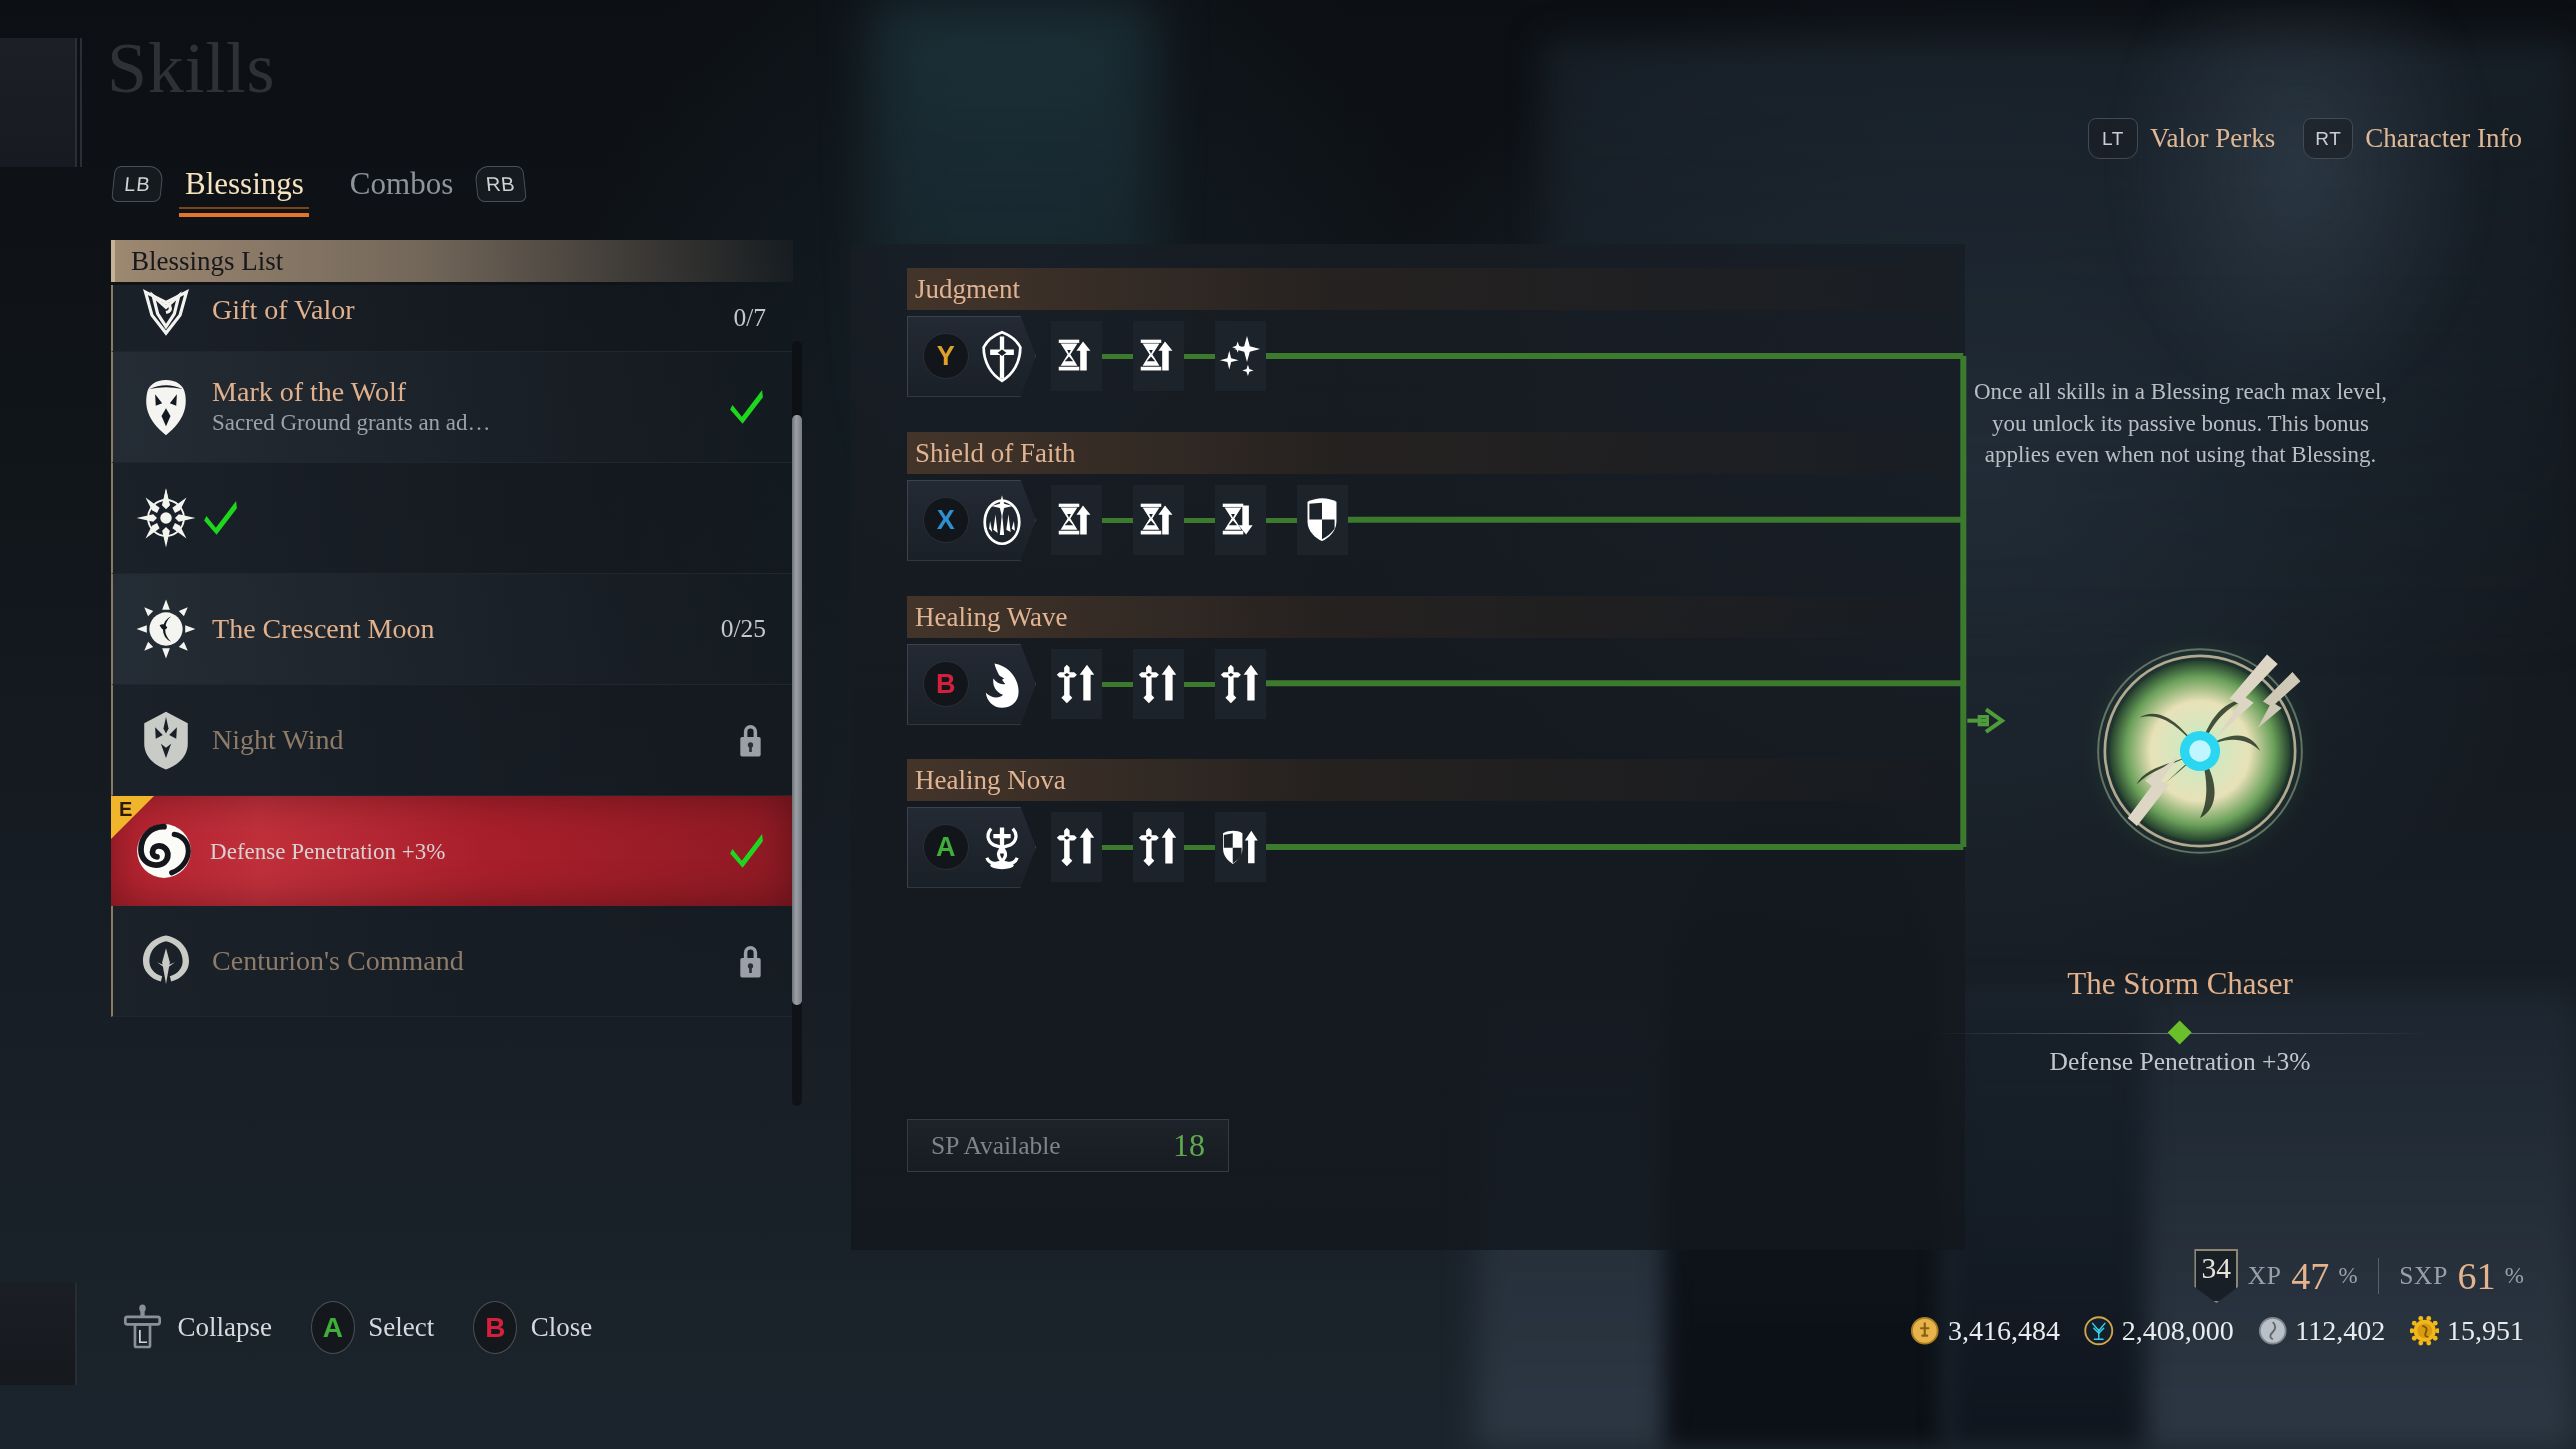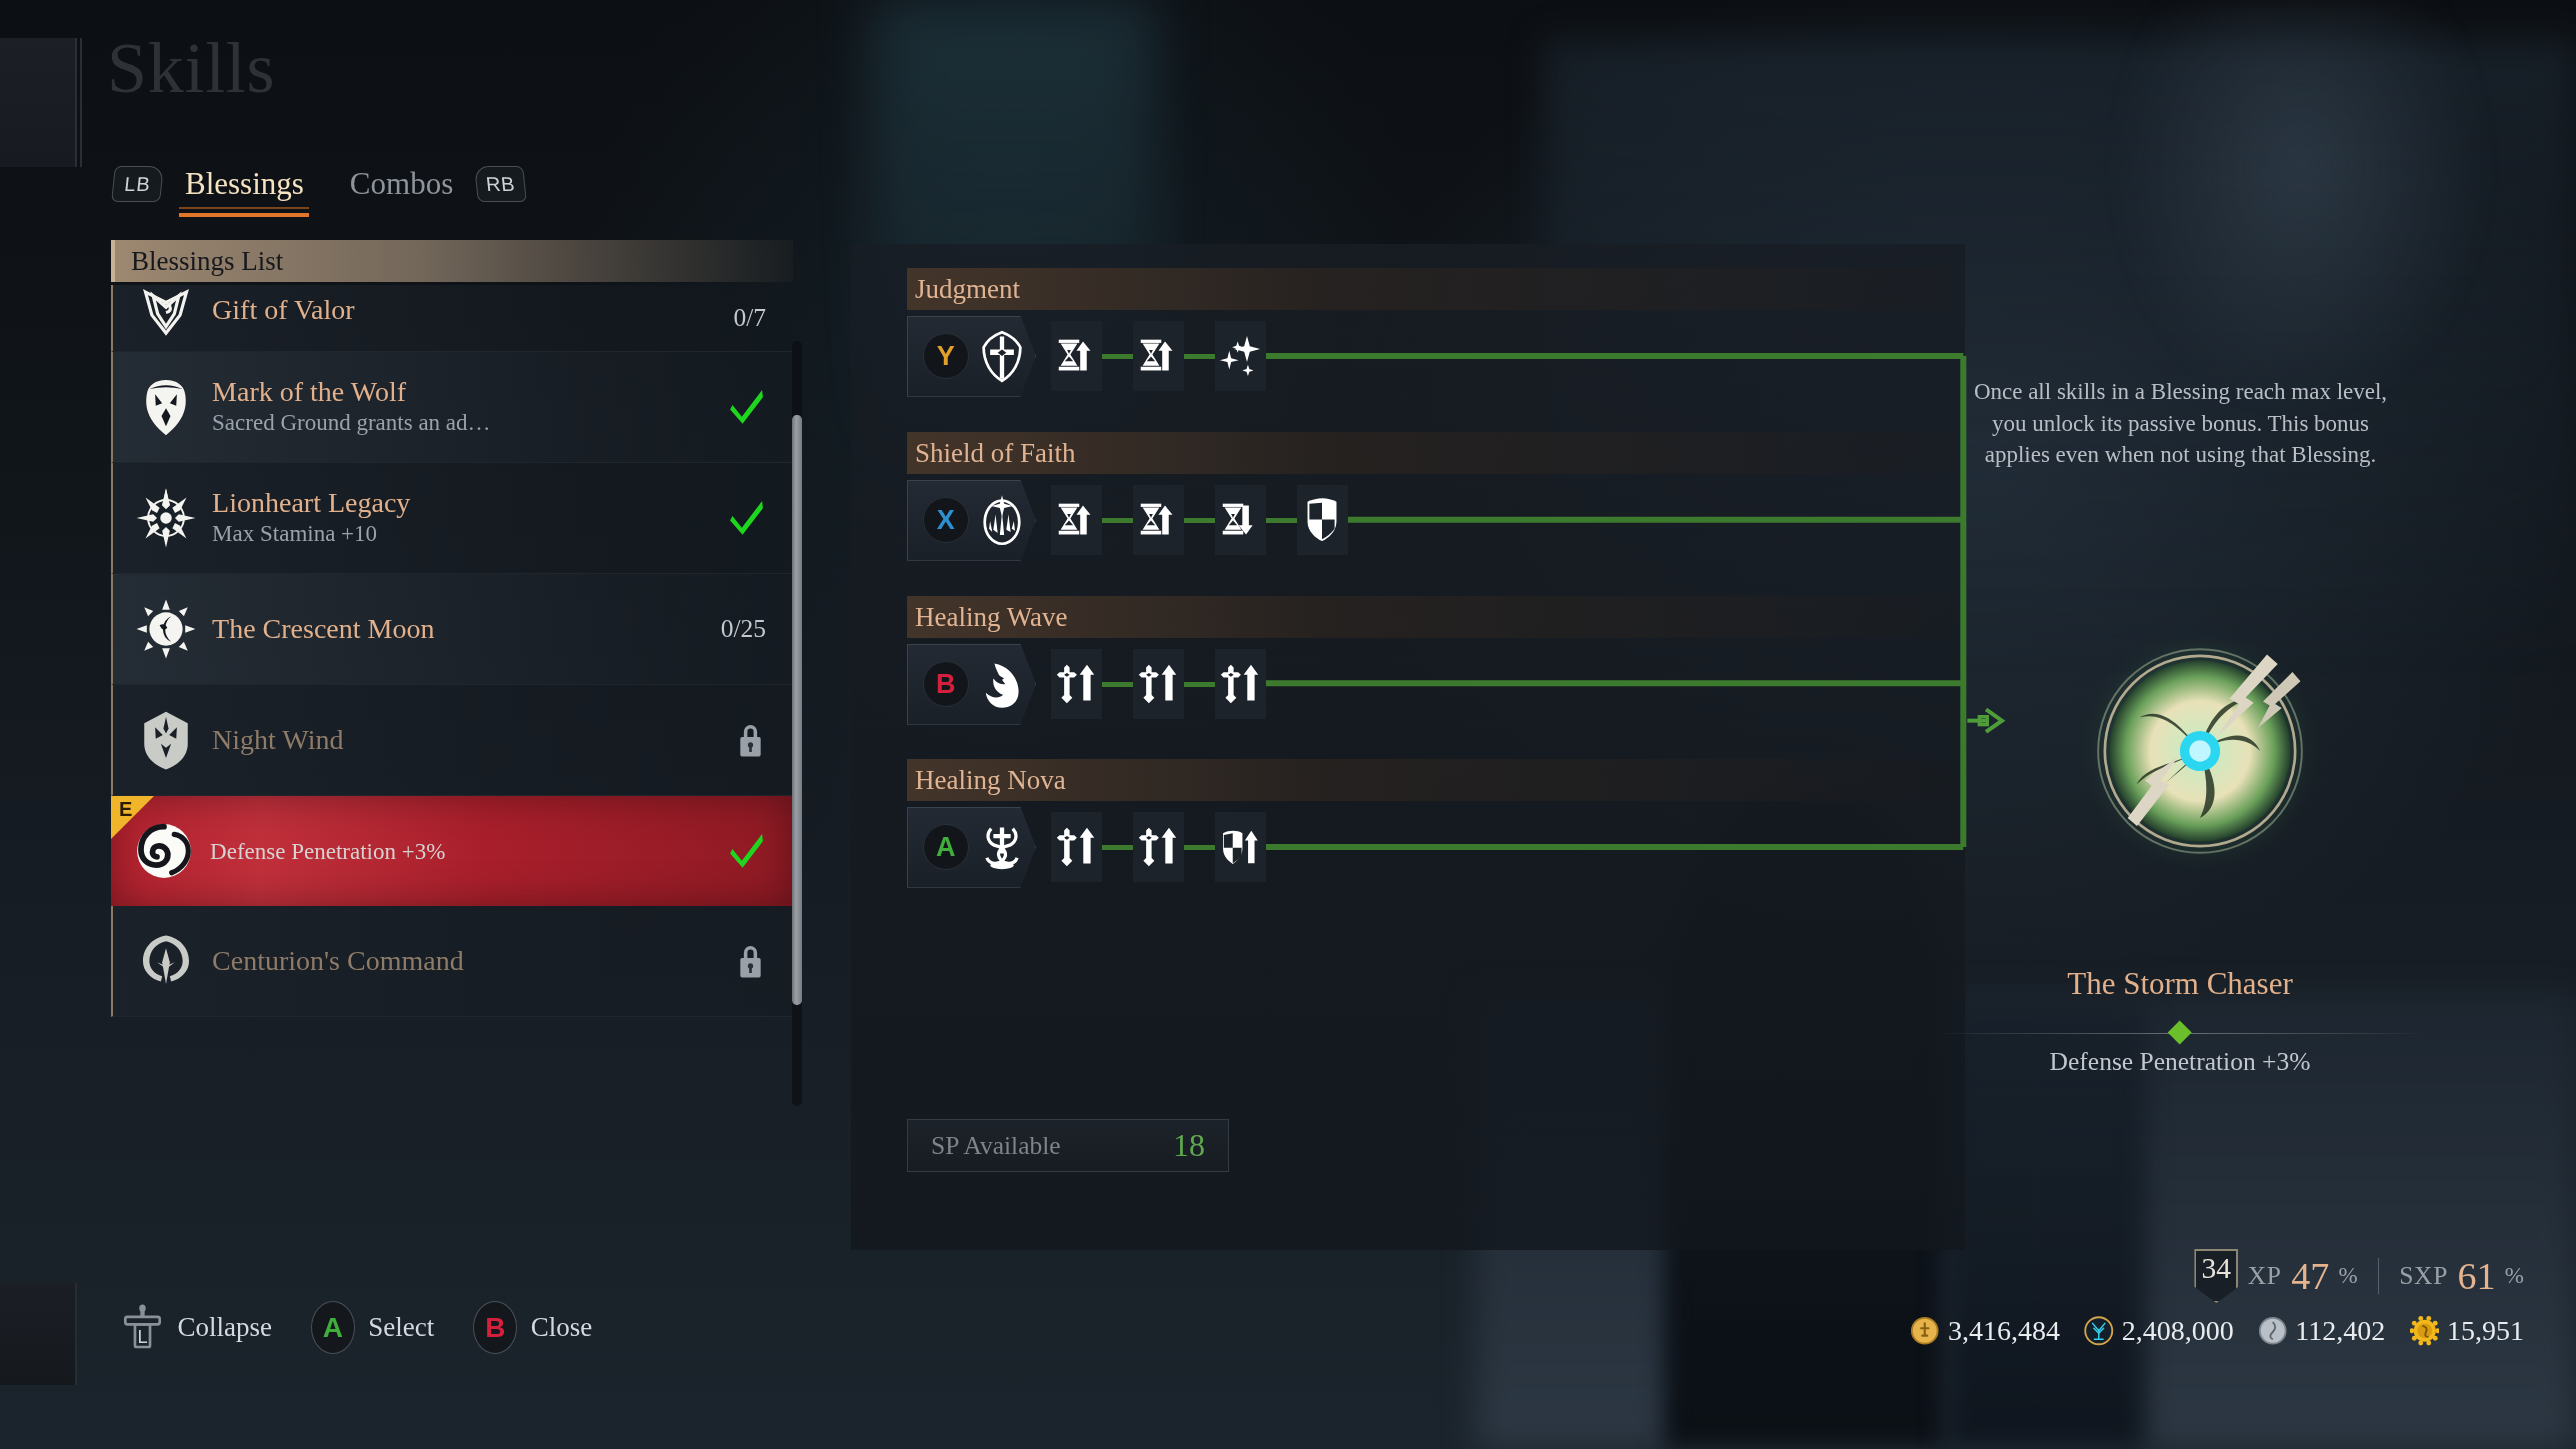--- a/index.html
+++ b/index.html
@@ -175,20 +175,30 @@
     <div class="tab active">
       <span>Blessings</span>
       <span class="tab-underline"></span>
     </div>
     <div class="tab inactive">
       <span>Combos</span>
     </div>
     <span class="pad-badge rb">RB</span>
   </div>
 
+  <div id="nav-right">
+    <div class="nav-item">
+      <span class="trigger-badge">LT</span>
+      <span class="nav-label">Valor Perks</span>
+    </div>
+    <div class="nav-item">
+      <span class="trigger-badge">RT</span>
+      <span class="nav-label">Character Info</span>
+    </div>
+  </div>
 
   <div id="sidebar">
     <div id="sidebar-header">
       <span class="txt">Blessings List</span>
     </div>
     <div id="list">
         <div class="row partial alt" style="height: 66px;">
           <div class="row-icon">
             <svg viewBox="0 0 100 100" xmlns="http://www.w3.org/2000/svg">
               <g fill="none" stroke="#f2f2ee" stroke-width="5">
@@ -236,24 +246,20 @@
                 <path d="M50 96 L56 70 L50 64 L44 70Z"></path>
                 <path d="M4 50 L30 44 L36 50 L30 56Z"></path>
                 <path d="M96 50 L70 44 L64 50 L70 56Z"></path>
                 <path d="M18 18 L40 34 L36 42 L28 38Z"></path>
                 <path d="M82 82 L60 66 L64 58 L72 62Z"></path>
                 <path d="M82 18 L60 34 L64 42 L72 38Z"></path>
                 <path d="M18 82 L40 66 L36 58 L28 62Z"></path>
               </g>
               <circle cx="50" cy="50" r="28" fill="none" stroke="#f4f4f0" stroke-width="3"></circle>
             </svg>
-          </div>
-          <div class="row-text">
-            <div class="row-title">Lionheart Legacy</div>
-            <div class="row-sub">Max Stamina +10</div>
           </div>
           <div class="row-right">
             <div class="check"><svg viewBox="0 0 100 100">
                 <path d="M14 46 L38 76 L90 8 L92 26 L40 94 L8 58Z" fill="#1fd61f"></path>
               </svg></div>
           </div>
         </div>
         <div class="row" style="height: 110px;">
           <div class="row-icon">
             <svg viewBox="0 0 100 100" xmlns="http://www.w3.org/2000/svg">

